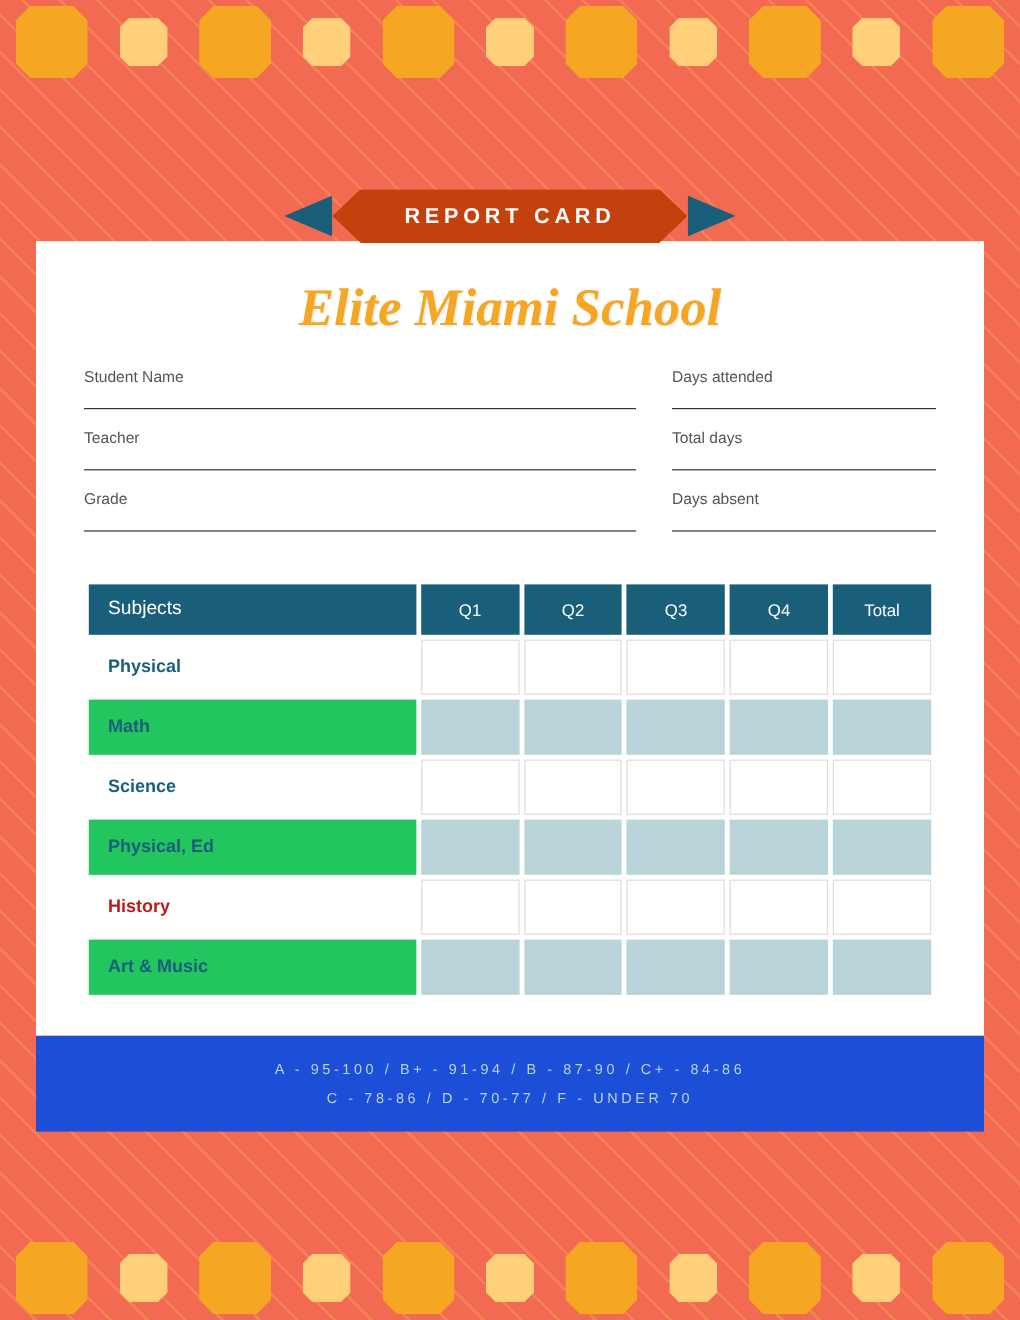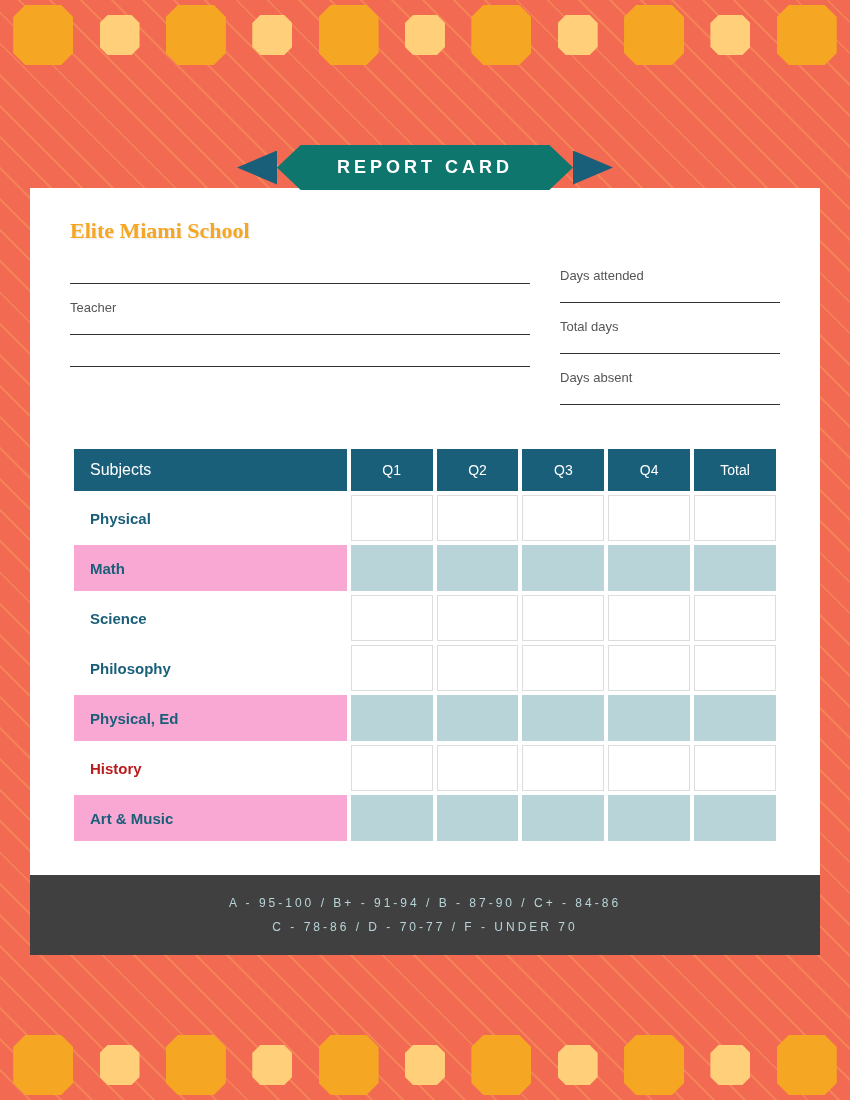--- a/index.html
+++ b/index.html
@@ -66,21 +66,21 @@
     .banner-wrap {
       position: relative;
       z-index: 5;
       display: flex;
       align-items: center;
       justify-content: center;
       margin-bottom: -2px;
     }
 
     .banner {
-      background: #0f766e;
+      background: #c2410c;
       color: white;
       font-size: 18px;
       font-weight: bold;
       letter-spacing: 4px;
       padding: 12px 60px;
       text-transform: uppercase;
       position: relative;
       clip-path: polygon(8% 0%, 92% 0%, 100% 50%, 92% 100%, 8% 100%, 0% 50%);
     }
 
@@ -97,24 +97,25 @@
     
     .card {
       background: white;
       width: 790px;
       padding: 30px 40px 30px 40px;
       position: relative;
       z-index: 4;
     }
 
     .school-name {
-      text-align: left;
+      text-align: center;
       font-family: Georgia, 'Times New Roman', serif;
-      font-size: 22px;
+      font-size: 44px;
       color: #f5a623;
+      font-style: italic;
       font-weight: bold;
       margin-bottom: 24px;
       text-shadow: 1px 1px 2px rgba(0,0,0,0.1);
     }
 
     
     .info-section {
       display: flex;
       gap: 30px;
       margin-bottom: 24px;
@@ -171,30 +172,30 @@
       padding: 10px 16px;
       font-weight: bold;
     }
 
     .grade-cell {
       background: #b8d4d8;
       height: 46px;
     }
 
     .row-tinted td.subject-cell {
-      background: #f9a8d4;
+      background: #22c55e;
     }
 
     .row-tinted td.grade-cell {
       background: #b8d4d8;
     }
 
     
     .footer {
-      background: #404040;
+      background: #1d4ed8;
       color: #b8d4d8;
       text-align: center;
       padding: 16px 20px;
       font-size: 13px;
       letter-spacing: 2px;
       line-height: 2;
       width: 790px;
     }
 
     .footer-line {
@@ -245,27 +246,29 @@
     <div class="banner-arrow-right"></div>
   </div>
 
   <div class="card">
 
     <div class="school-name">Elite Miami School</div>
 
     <div class="info-section">
       <div class="info-left">
         <div class="info-field">
+          <div class="info-label">Student Name</div>
           <div class="info-line"></div>
         </div>
         <div class="info-field">
           <div class="info-label">Teacher</div>
           <div class="info-line"></div>
         </div>
         <div class="info-field">
+          <div class="info-label">Grade</div>
           <div class="info-line"></div>
         </div>
       </div>
 
       <div class="info-right">
         <div class="info-field">
           <div class="info-label">Days attended</div>
           <div class="info-line"></div>
         </div>
         <div class="info-field">
@@ -308,28 +311,20 @@
             <td class="grade-cell" style="height: 46px; min-width: 60px;"></td>
           </tr>
           <tr>
             <td class="subject-cell" style="color: rgb(26, 95, 122); font-weight: bold;">Science</td>
             <td class="" style="background: white; border: 1px solid rgb(221, 221, 221); height: 46px; min-width: 60px;"></td>
             <td class="" style="background: white; border: 1px solid rgb(221, 221, 221); height: 46px; min-width: 60px;"></td>
             <td class="" style="background: white; border: 1px solid rgb(221, 221, 221); height: 46px; min-width: 60px;"></td>
             <td class="" style="background: white; border: 1px solid rgb(221, 221, 221); height: 46px; min-width: 60px;"></td>
             <td class="" style="background: white; border: 1px solid rgb(221, 221, 221); height: 46px; min-width: 60px;"></td>
           </tr>
-          <tr>
-            <td class="subject-cell" style="color: rgb(26, 95, 122); font-weight: bold;">Philosophy</td>
-            <td class="" style="background: white; border: 1px solid rgb(221, 221, 221); height: 46px; min-width: 60px;"></td>
-            <td class="" style="background: white; border: 1px solid rgb(221, 221, 221); height: 46px; min-width: 60px;"></td>
-            <td class="" style="background: white; border: 1px solid rgb(221, 221, 221); height: 46px; min-width: 60px;"></td>
-            <td class="" style="background: white; border: 1px solid rgb(221, 221, 221); height: 46px; min-width: 60px;"></td>
-            <td class="" style="background: white; border: 1px solid rgb(221, 221, 221); height: 46px; min-width: 60px;"></td>
-          </tr>
           <tr class="row-tinted">
             <td class="subject-cell" style="color: rgb(26, 95, 122); font-weight: bold;">Physical, Ed</td>
             <td class="grade-cell" style="height: 46px; min-width: 60px;"></td>
             <td class="grade-cell" style="height: 46px; min-width: 60px;"></td>
             <td class="grade-cell" style="height: 46px; min-width: 60px;"></td>
             <td class="grade-cell" style="height: 46px; min-width: 60px;"></td>
             <td class="grade-cell" style="height: 46px; min-width: 60px;"></td>
           </tr>
           <tr>
             <td class="subject-cell" style="color: #b91c1c; font-weight: bold;">History</td>

